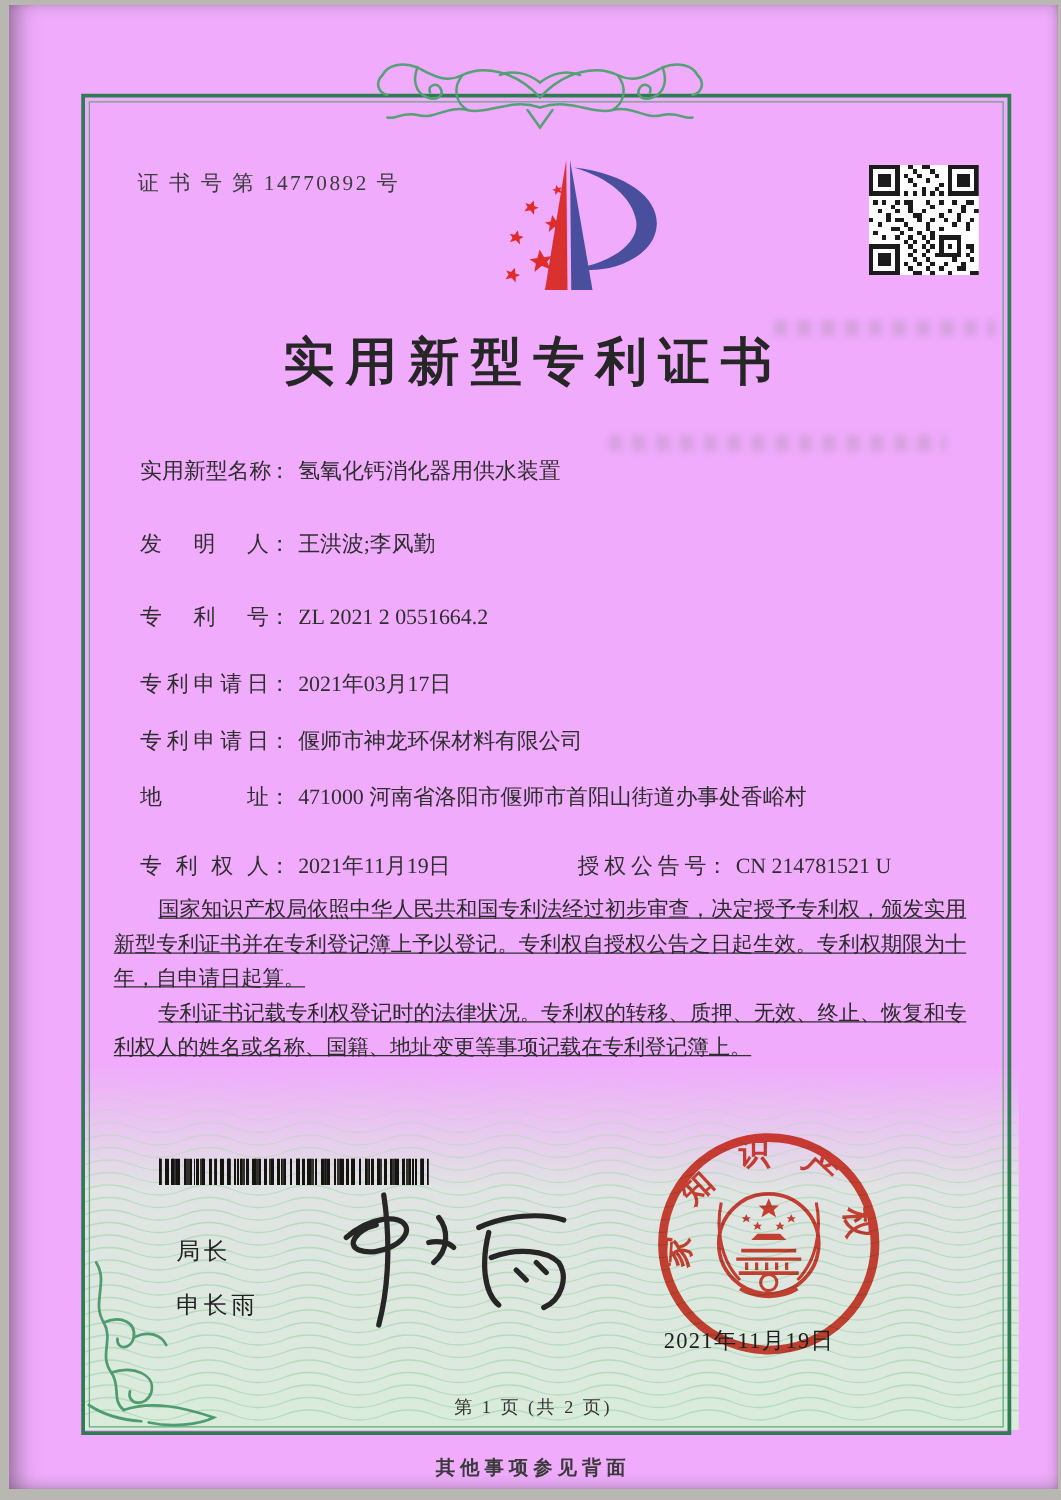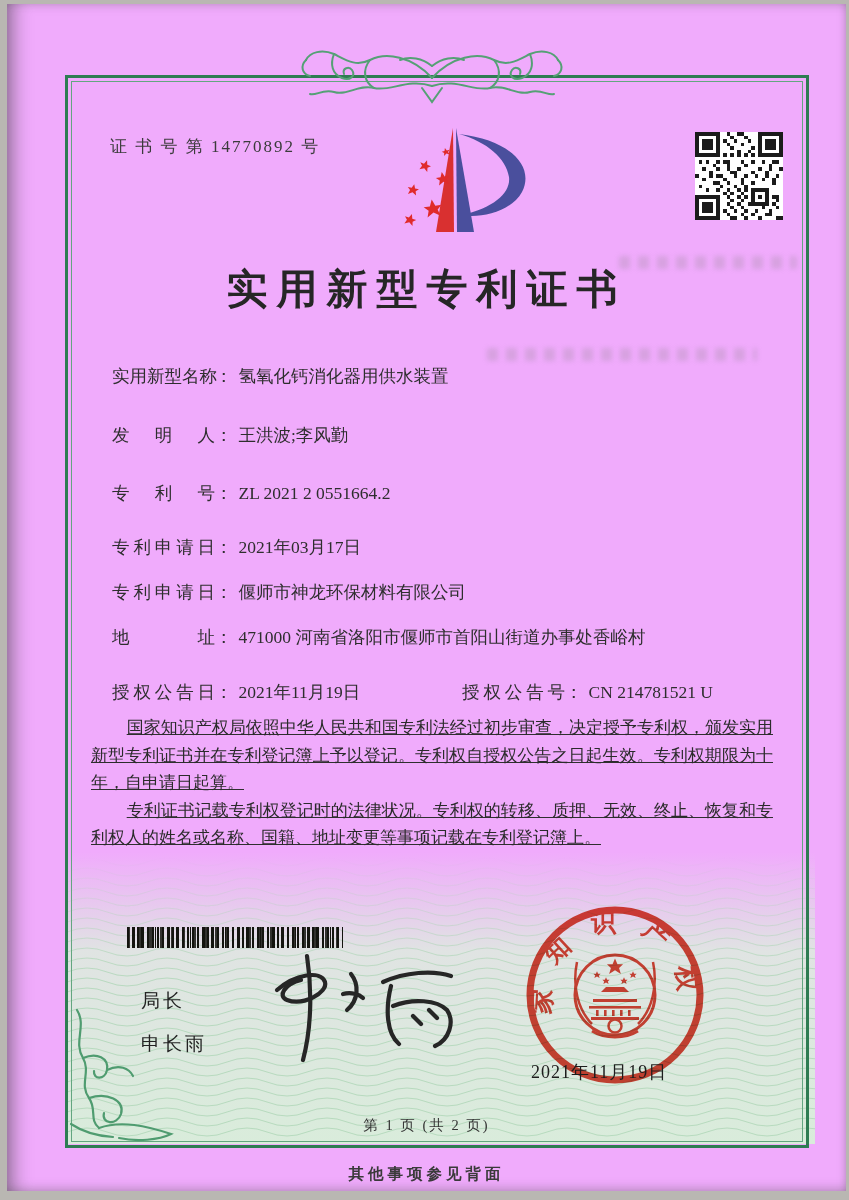--- a/index.html
+++ b/index.html
@@ -186,21 +186,21 @@
     <div class="row" style="top:531px">
       <span class="flabel">专利申请日</span><span>：</span><span class="fvalue">2021年03月17日</span>
     </div>
     <div class="row" style="top:576px">
       <span class="flabel">专利申请日</span><span>：</span><span class="fvalue">偃师市神龙环保材料有限公司</span>
     </div>
     <div class="row" style="top:621px">
       <span class="flabel">地址</span><span>：</span><span class="fvalue">471000 河南省洛阳市偃师市首阳山街道办事处香峪村</span>
     </div>
     <div class="row" style="top:676px">
-      <span class="flabel">授权公告日</span><span>：</span><span class="fvalue">2021年11月19日</span>
+      <span class="flabel">专利权人</span><span>：</span><span class="fvalue">2021年11月19日</span>
     </div>
     <div class="row2" style="top:676px">
       <span class="flabel">授权公告号</span><span>：</span><span class="fvalue">CN 214781521 U</span>
     </div>
 
     <div class="paras">
       <p>国家知识产权局依照中华人民共和国专利法经过初步审查，决定授予专利权，颁发实用新型专利证书并在专利登记簿上予以登记。专利权自授权公告之日起生效。专利权期限为十年，自申请日起算。</p>
       <p>专利证书记载专利权登记时的法律状况。专利权的转移、质押、无效、终止、恢复和专利权人的姓名或名称、国籍、地址变更等事项记载在专利登记簿上。</p>
     </div>
 

